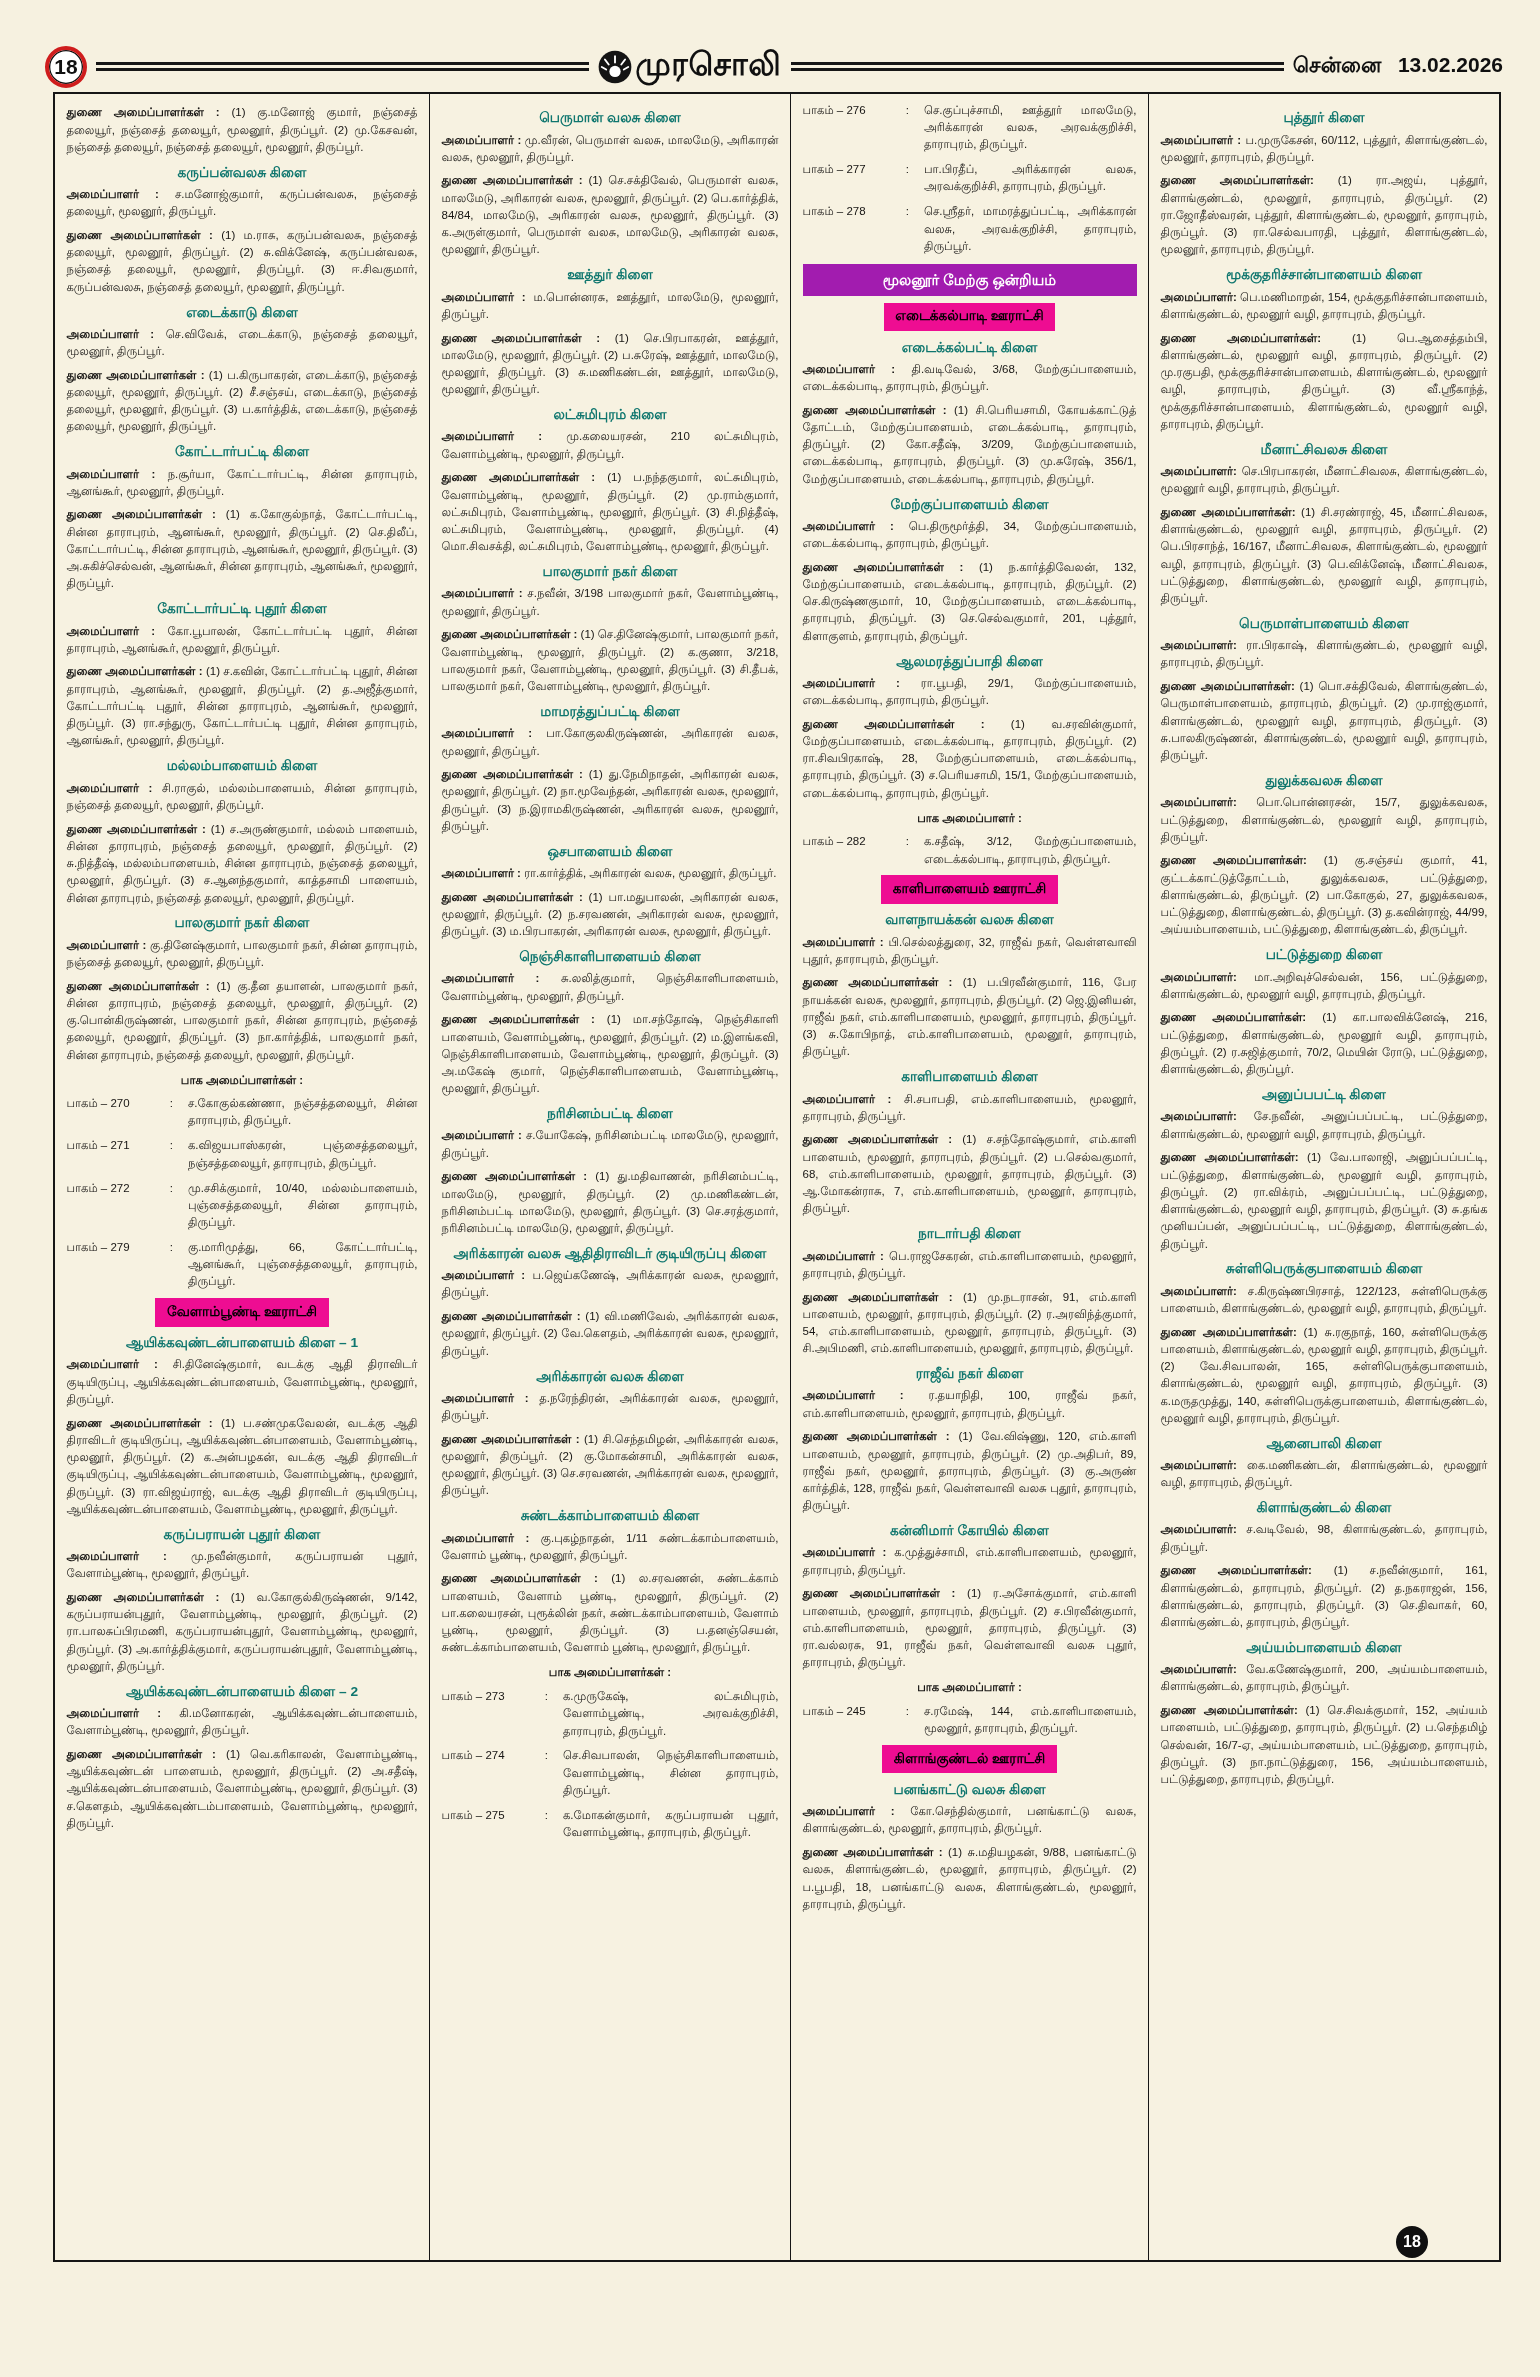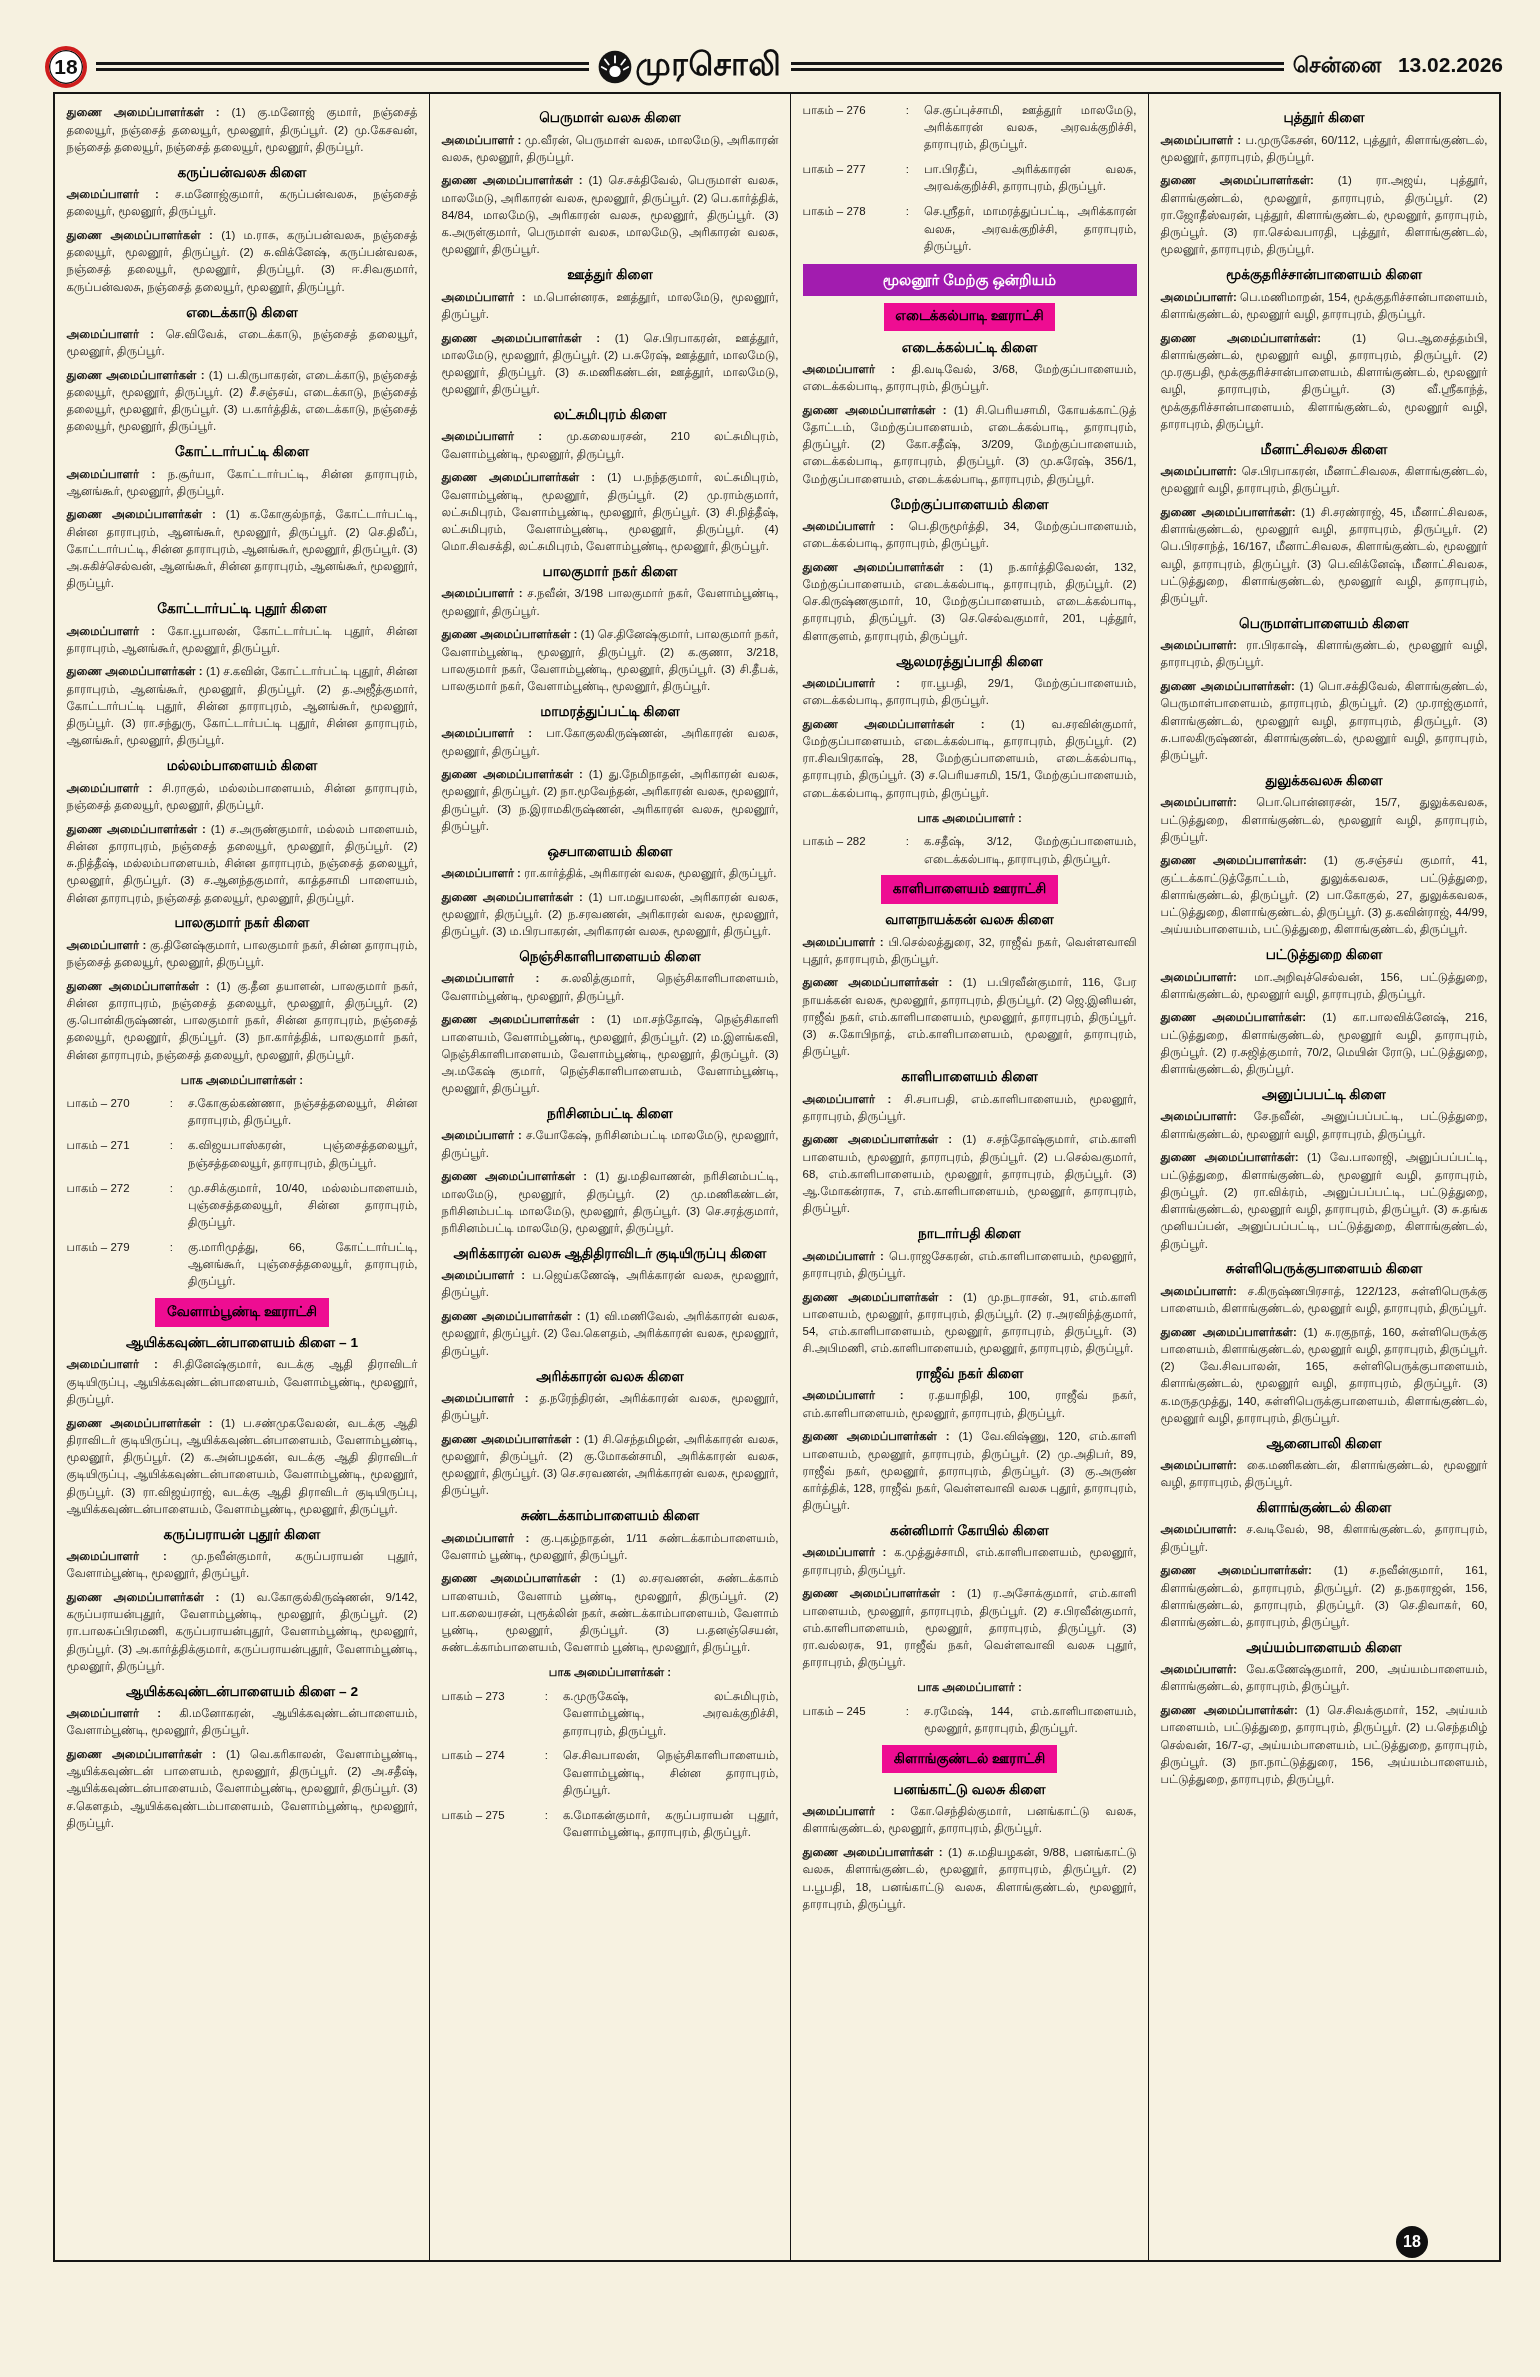--- a/index.html
+++ b/index.html
@@ -30,21 +30,21 @@
   .content-box{
     position:absolute;left:53px;top:92px;width:1448px;height:2170px;
     border:2.6px solid #161616;background:#f7f2e1;box-sizing:border-box;
     display:grid;grid-template-columns:375px 361px 358px 1fr;
   }
   .col{padding:7.7px 11.5px 10.2px 11.5px;box-sizing:border-box;overflow:hidden;
        font-size:11.5px;line-height:1.5;text-align:justify;}
   .col.rule{border-right:1.9px solid #161616;}
   
   .branch-title{
-    color:#000000;font-weight:bold;text-align:center;text-justify:auto;
+    color:#0f766e;font-weight:bold;text-align:center;text-justify:auto;
     font-size:13.7px;margin:7.7px 0 5.1px 0;line-height:1.25;
   }
   .union-banner{
     background:#a21caf;color:#ffffff;font-weight:bold;text-align:center;
     font-size:14.7px;padding:5.1px 3.8px;margin:9px 0 6.4px 0;
   }
   .panchayat-wrap{text-align:center;margin:3.8px 0 6.4px 0;}
   .panchayat-banner{
     display:inline-block;background:#ee0d92;color:#000000;font-weight:bold;
     font-size:13.7px;padding:3.8px 11.5px;

